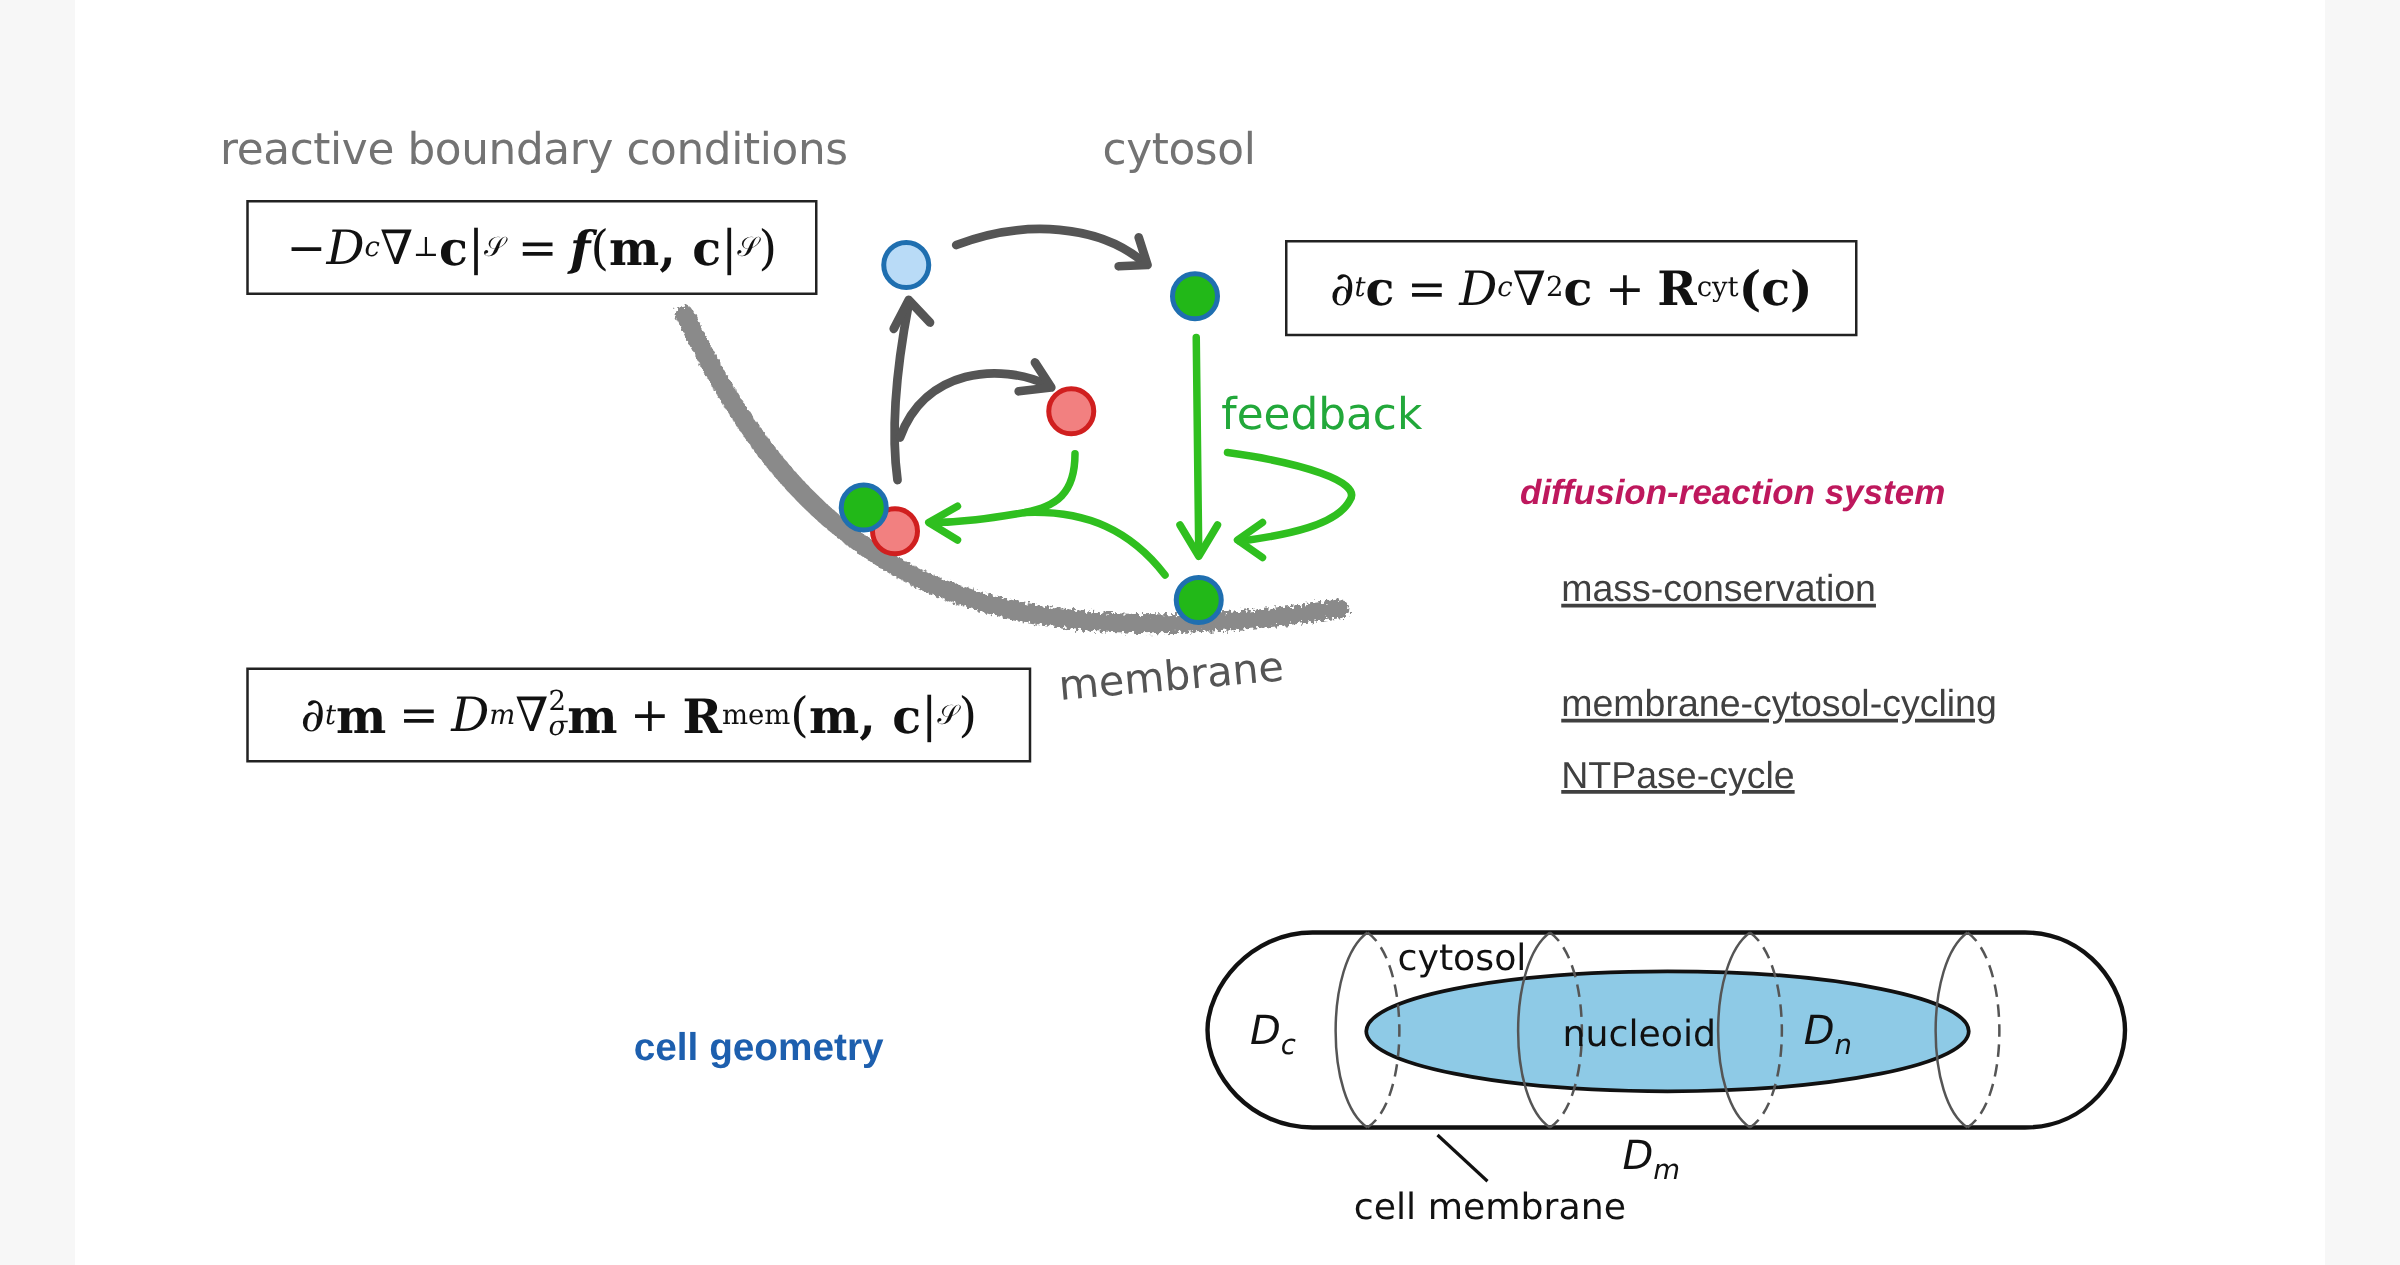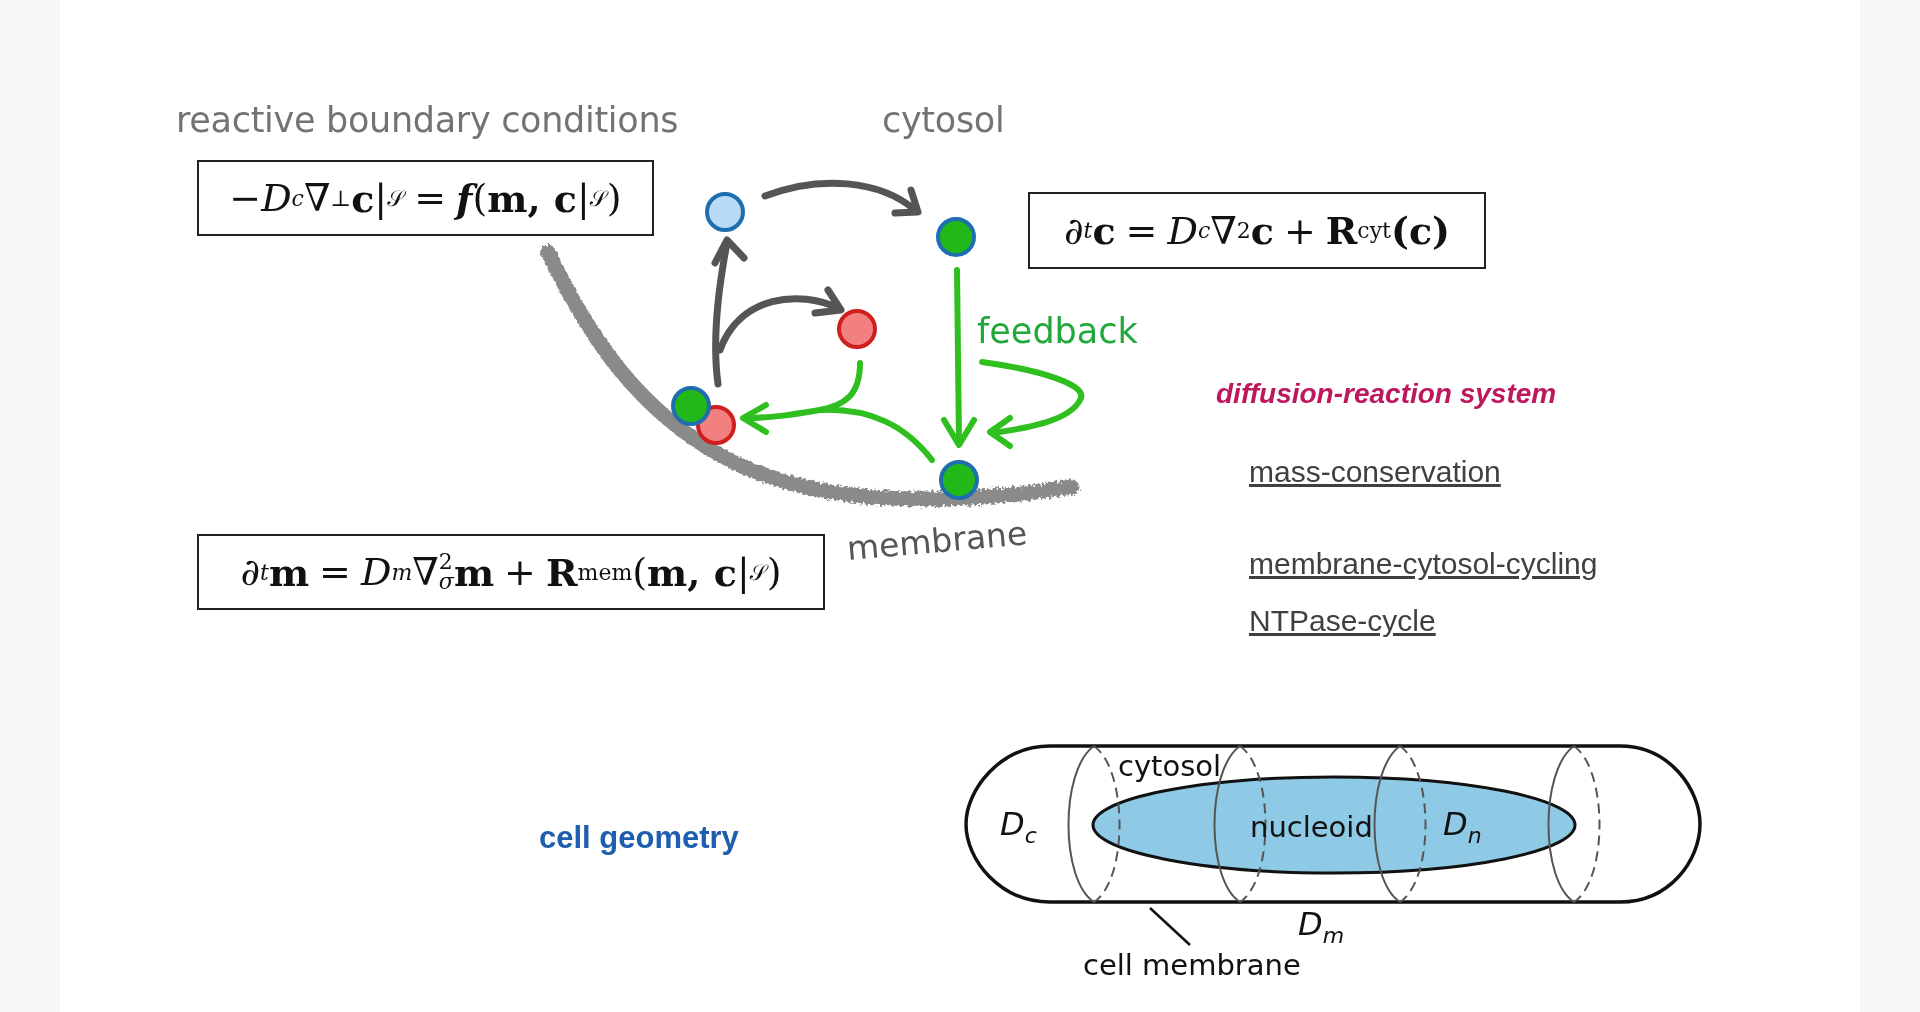--- a/index.html
+++ b/index.html
@@ -119,21 +119,21 @@
 
   <text x="977" y="343" font-size="35" fill="#22a83a">feedback</text>
   <text x="848" y="560" font-size="33" fill="#555" transform="rotate(-5 848 560)">membrane</text>
 </svg>
 
 <div class="abs sect-green" style="left:1216px; top:378px;">diffusion-reaction system</div>
 <div class="abs list-item" style="left:1249px; top:455px;">mass-conservation</div>
 <div class="abs list-item" style="left:1249px; top:510px;margin-top:37px;">membrane-cytosol-cycling</div>
 <div class="abs list-item" style="left:1249px; top:565px;margin-top:39px;">NTPase-cycle</div>
 
-<div class="abs sect-blue" style="left:507px; top:820px;margin-left:32px;">cell geometry</div>
+<div class="abs sect-blue" style="left:507px; top:820px;">cell geometry</div>
 
 <svg class="abs" style="left:0; top:0;" width="1920" height="1012">
 
   <ellipse cx="1334" cy="825" rx="241" ry="48" fill="#8ecae6" stroke="#111" stroke-width="3"></ellipse>
 
   <path d="M1050,746 L1620,746 C1670,746 1700,790 1700,824 C1700,860 1670,902 1620,902 L1050,902 C1000,902 966,860 966,824 C966,790 1000,746 1050,746 Z" fill="none" stroke="#111" stroke-width="3.5"></path>
 
   <g fill="none" stroke="#555" stroke-width="2">
     <path d="M1094,746 C1060,770 1060,880 1094,902"></path>
     <path d="M1094,746 C1128,770 1128,880 1094,902" stroke-dasharray="10 6"></path>

